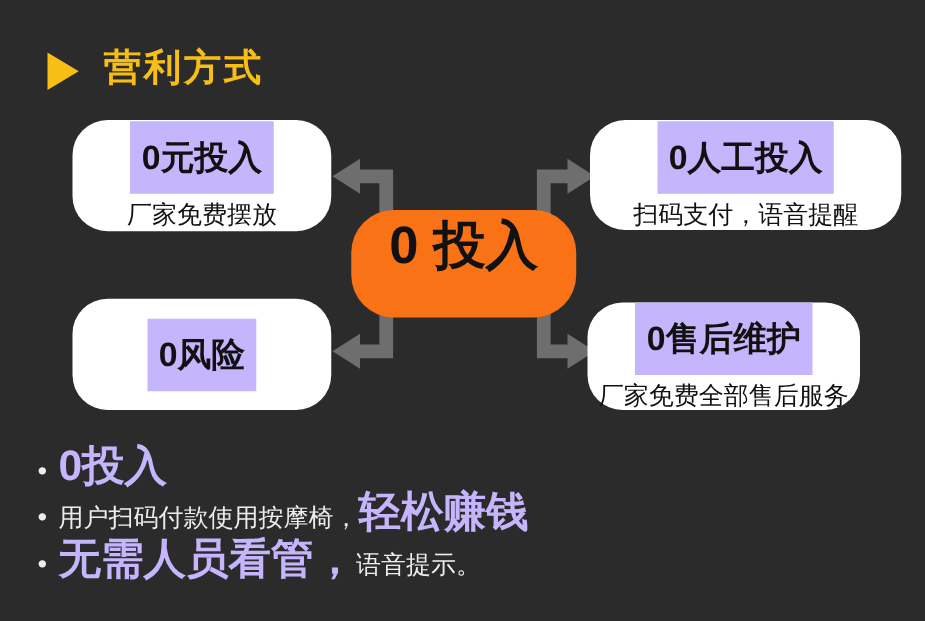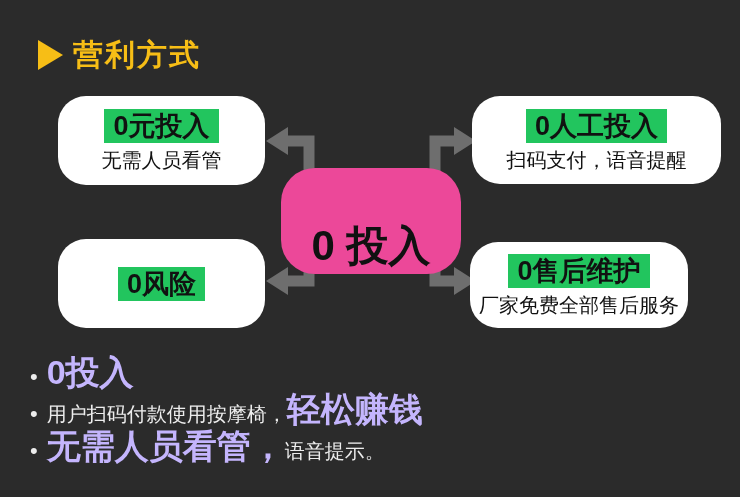--- a/index.html
+++ b/index.html
@@ -2,21 +2,21 @@
 <html><head>
 <meta charset="utf-8">
 <style>
   html, body { margin: 0; padding: 0; background: #2b2b2b; }
   .slide {
     position: relative; width: 740px; height: 497px;
     background: #2b2b2b; overflow: hidden;
     font-family: "Liberation Sans", "DejaVu Sans", sans-serif;
   }
   
-  .header { position: absolute; left: 38px; top: 38px; display: flex; align-items: center; gap: 10px; }
+  .header { position: absolute; left: 38px; top: 38px; display: flex; align-items: flex-end; gap: 20px; }
   .tri {
     width: 0; height: 0;
     border-left: 25px solid #f7be16;
     border-top: 15px solid transparent;
     border-bottom: 15px solid transparent;
   }
   .title { color: #f7be16; font-size: 30px; font-weight: bold; letter-spacing: 2px; line-height: 34px; }
 
   
   svg.arrows { position: absolute; left: 0; top: 0; }
@@ -25,31 +25,31 @@
   .node {
     position: absolute; background: #ffffff; border-radius: 28px;
     display: flex; flex-direction: column; align-items: center; justify-content: center;
     gap: 5px; z-index: 2;
   }
   .node.tl { left: 58px;  top: 96px;  width: 207px; height: 89px; }
   .node.tr { left: 472px; top: 96px;  width: 249px; height: 88px; }
   .node.bl { left: 58px;  top: 239px; width: 207px; height: 89px; text-align: center; }
   .node.br { left: 470px; top: 242px; width: 218px; height: 86px; }
   .node-title {
-    background: #22c55e; color: #111111;
-    font-size: 27px; font-weight: bold; line-height: 34px; padding: 0 9px;
+    background: #c4b5fd; color: #111111;
+    font-size: 27px; font-weight: bold; line-height: 34px; padding: 12px 9px;
     white-space: nowrap;
   }
   .node-sub { color: #111111; font-size: 20px; line-height: 24px; white-space: nowrap; }
 
   
   .center-node {
-    position: absolute; left: 281px; top: 168px; width: 180px; height: 106px;
-    background: #ec4899; border-radius: 34px; z-index: 2;
-    display: flex; align-items: flex-end; justify-content: center;
+    position: absolute; left: 281px; top: 168px; width: 180px; height: 86px;
+    background: #f97316; border-radius: 34px; z-index: 2;
+    display: flex; align-items: flex-start; justify-content: center;
   }
   .center-label { color: #111111; font-size: 42px; font-weight: 800; white-space: pre; }
 
   
   .bullets { position: absolute; left: 30px; top: 350px; width: 690px; }
   .bullet { display: flex; align-items: baseline; height: 37px; color: #ededed; font-size: 20px; white-space: nowrap; }
   .bullet .dot { font-size: 22px; margin-right: 9px; color: #ededed; }
   .bullet .hl { color: #c4b5fd; font-weight: bold; font-size: 34px; }
 </style>
 </head>
@@ -72,21 +72,21 @@
 
     <polyline points="309,248 309,281 284,281" fill="none" stroke-width="11" stroke="#6e6e6e"></polyline>
     <polygon points="266,281 288,267 288,295" fill="#6e6e6e"></polygon>
 
     <polyline points="435,248 435,281 458,281" fill="none" stroke-width="11" stroke="#6e6e6e"></polyline>
     <polygon points="476,281 454,267 454,295" fill="#6e6e6e"></polygon>
   </svg>
 
   <div class="node tl">
     <span class="node-title">0元投入</span>
-    <span class="node-sub">无需人员看管</span>
+    <span class="node-sub">厂家免费摆放</span>
   </div>
 
   <div class="node tr">
     <span class="node-title">0人工投入</span>
     <span class="node-sub">扫码支付，语音提醒</span>
   </div>
 
   <div class="node bl">
     <span class="node-title">0风险</span>
   </div>

